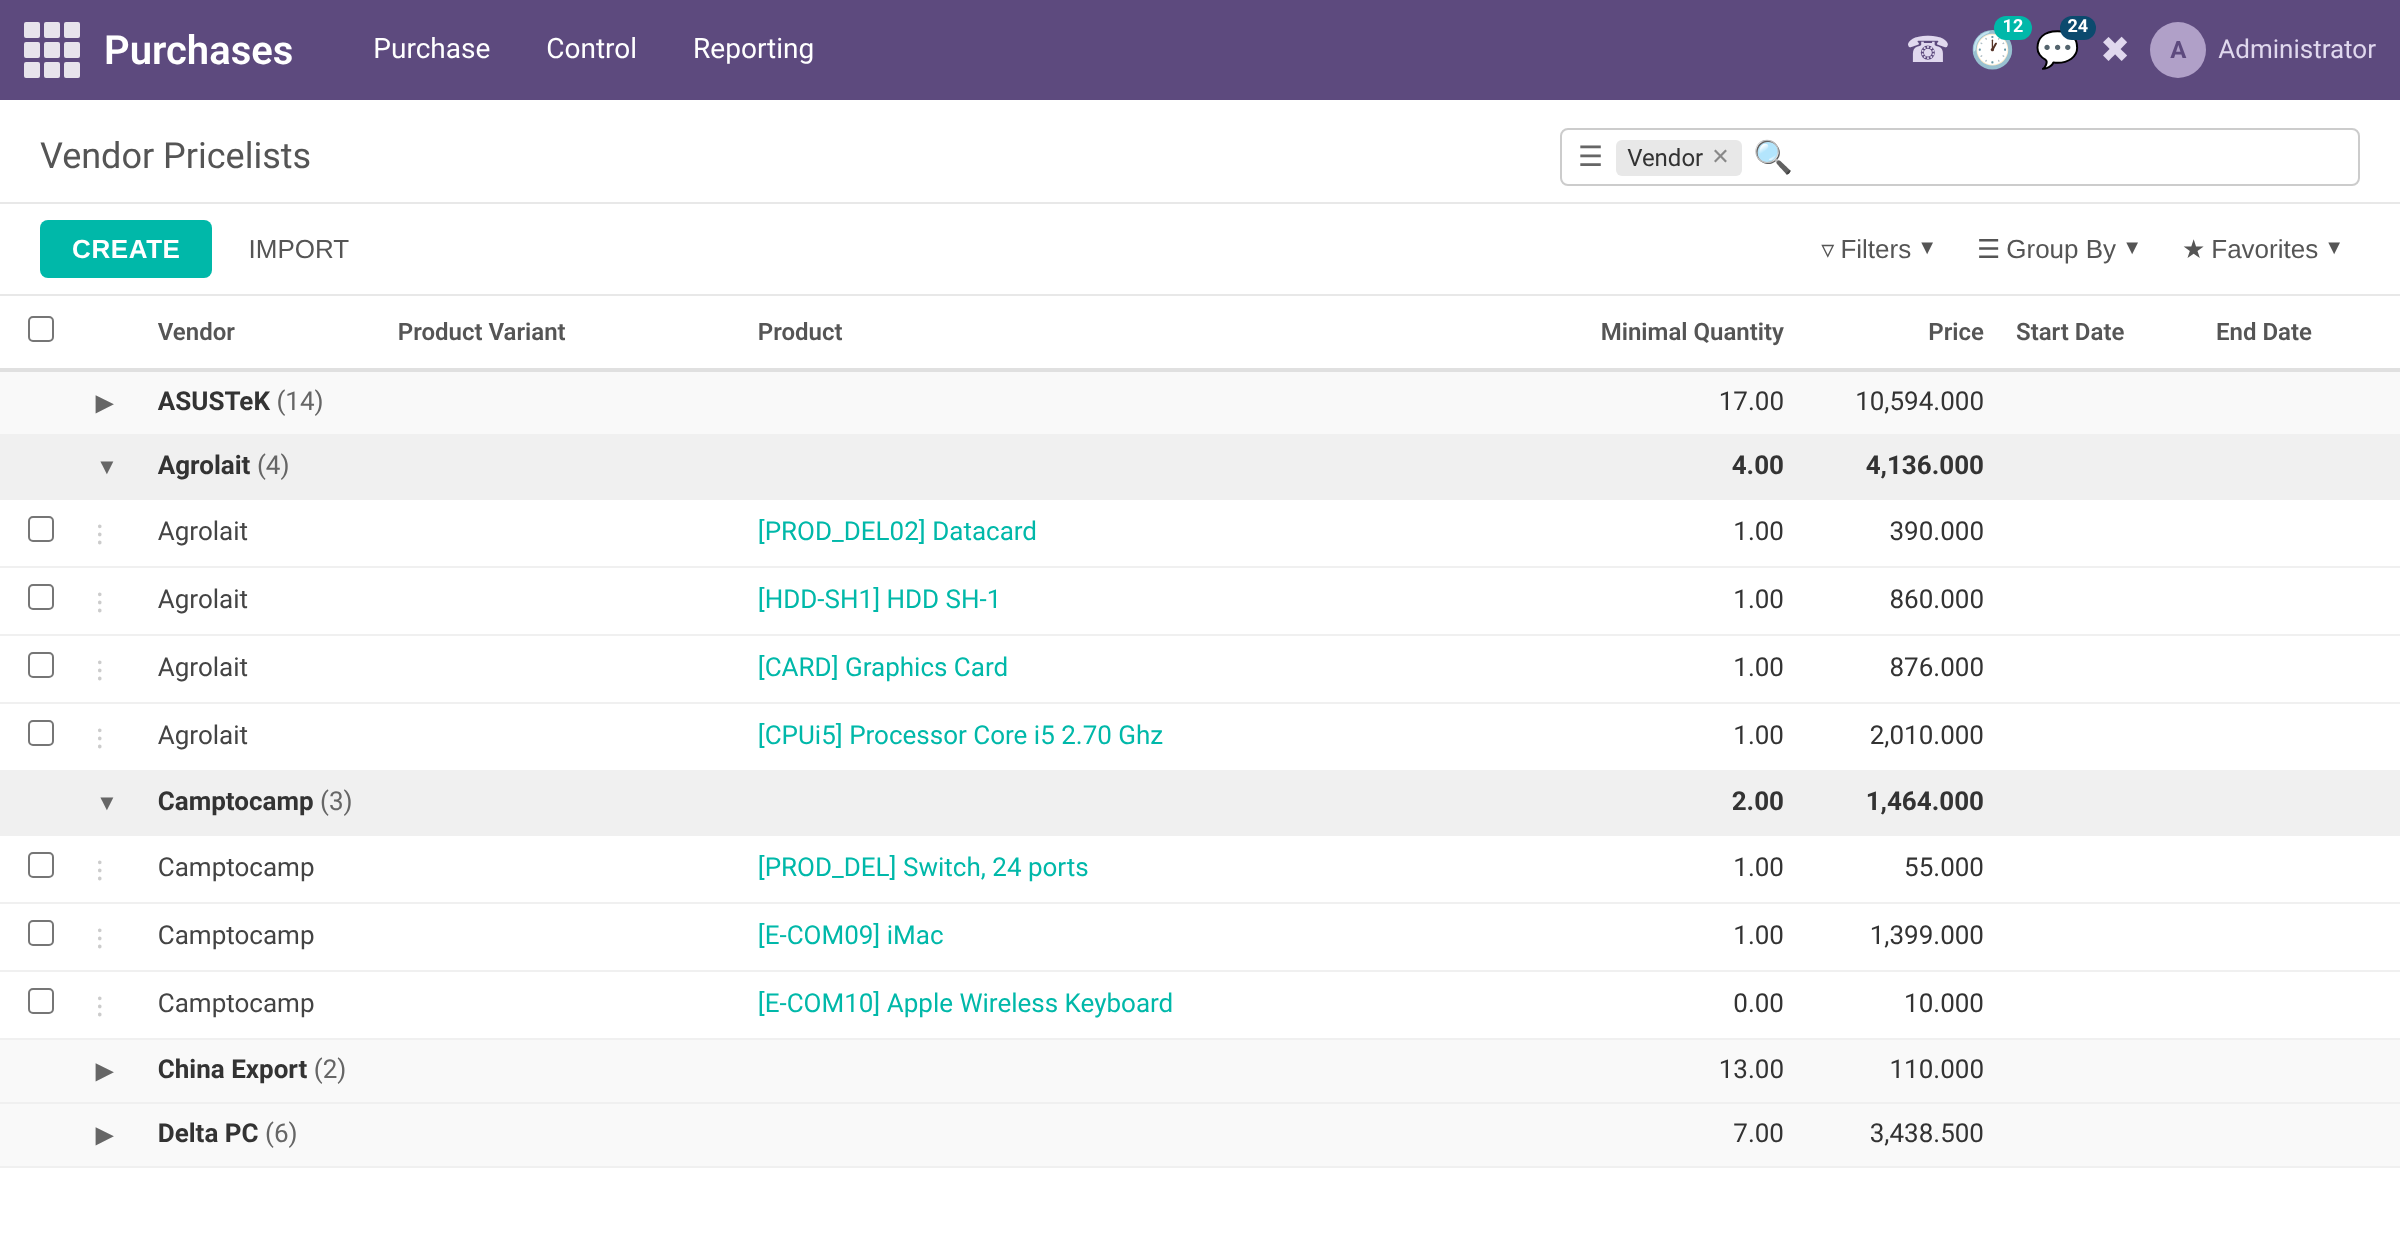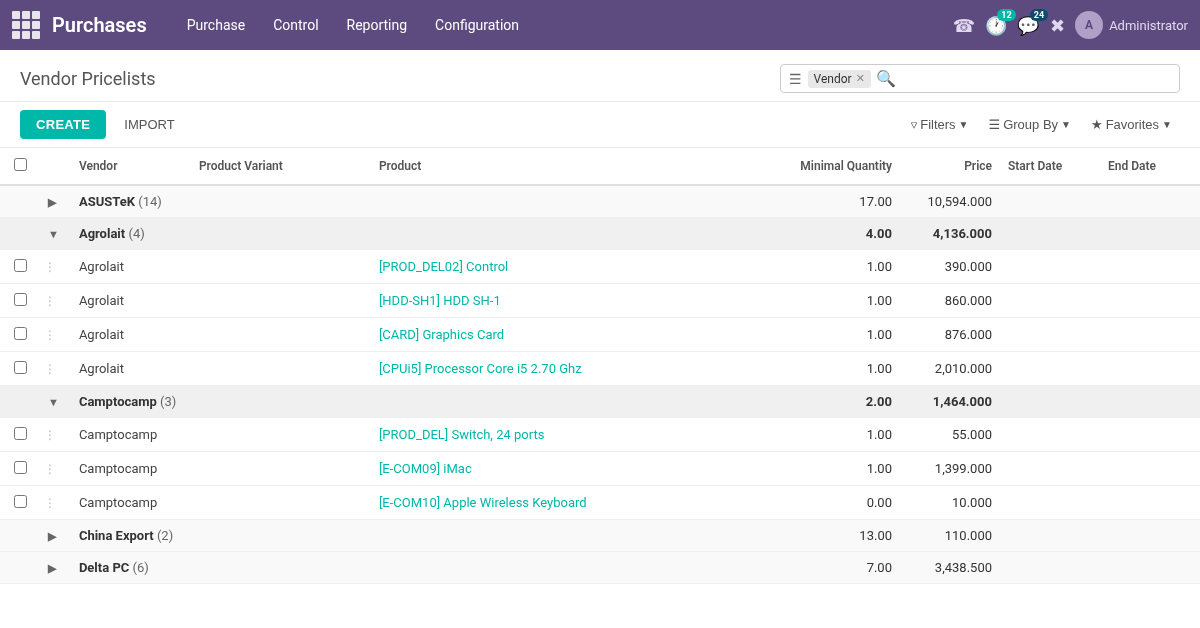--- a/index.html
+++ b/index.html
@@ -114,21 +114,20 @@
       <span></span>
     <span></span>
       <span></span>
       <span></span>
   </div>
   <span class="navbar-brand">Purchases</span>
   <div class="navbar-nav">
     <span class="navbar-nav-item">Purchase</span>
     <span class="navbar-nav-item">Control</span>
     <span class="navbar-nav-item">Reporting</span>
-    <span class="navbar-nav-item">Configuration</span>
   </div>
   <div class="navbar-actions">
     <div class="navbar-icon-btn">
       <span>☎</span>
     </div>
     <div class="navbar-icon-btn" style="position:relative">
       <span>🕐</span>
       <span class="badge">12</span>
     </div>
     <div class="navbar-icon-btn" style="position:relative">
@@ -223,21 +222,21 @@
     <td class="align-right" style="font-weight:700">4.00</td>
     <td class="align-right" style="font-weight:700">4,136.000</td>
     <td></td>
     <td></td>
   </tr>
           <tr class="data-row">
         <td><input type="checkbox" style=""></td>
         <td><span class="drag-handle">⁝</span></td>
         <td class="vendor-col">Agrolait</td>
         <td></td>
-        <td style="color:#00b8a9;cursor:pointer">[PROD_DEL02] Control</td>
+        <td style="color:#00b8a9;cursor:pointer">[PROD_DEL02] Datacard</td>
         <td class="align-right">1.00</td>
         <td class="align-right">390.000</td>
         <td></td>
         <td></td>
       </tr>
           <tr class="data-row">
         <td><input type="checkbox" style=""></td>
         <td><span class="drag-handle">⁝</span></td>
         <td class="vendor-col">Agrolait</td>
         <td></td>

